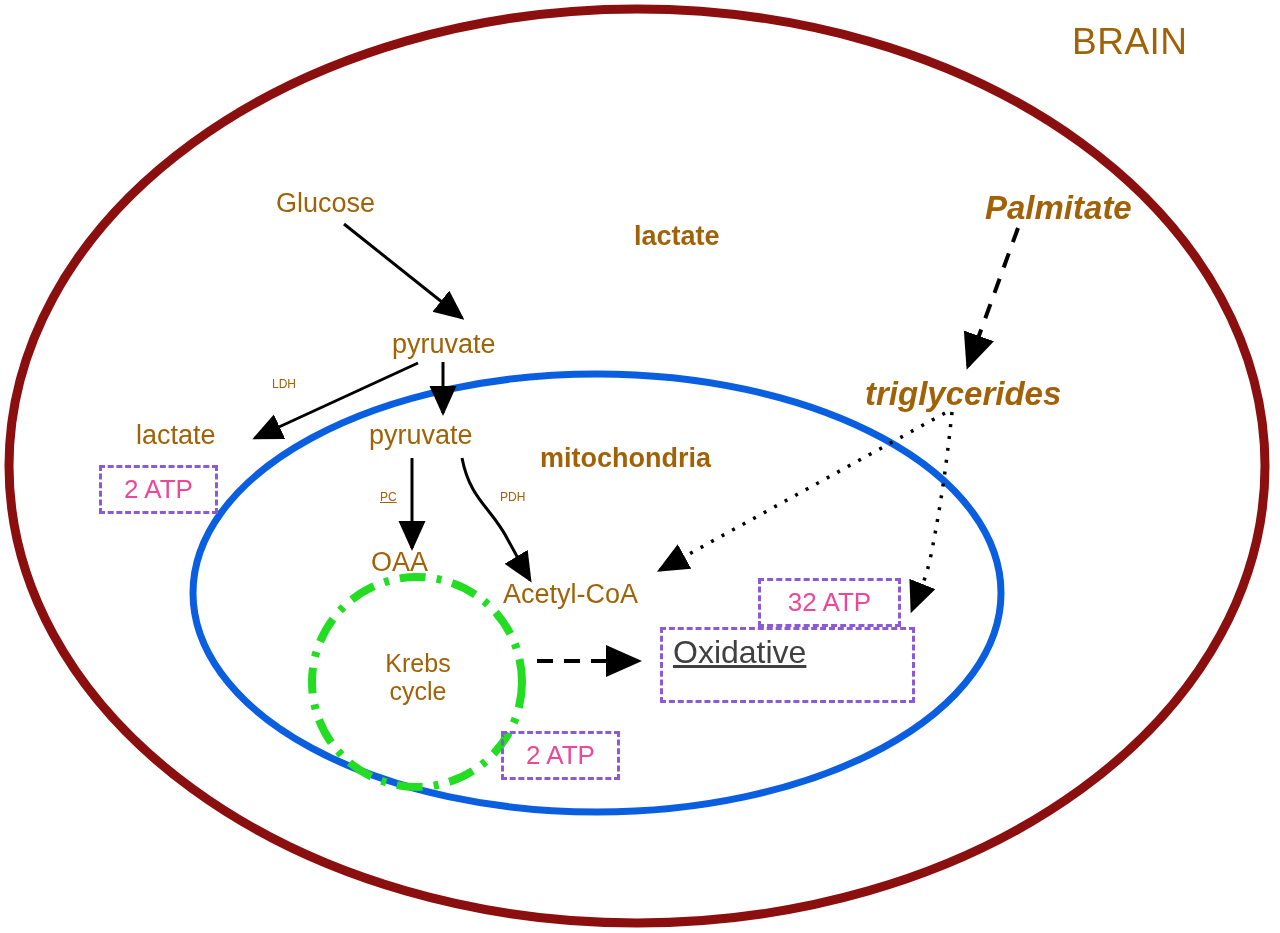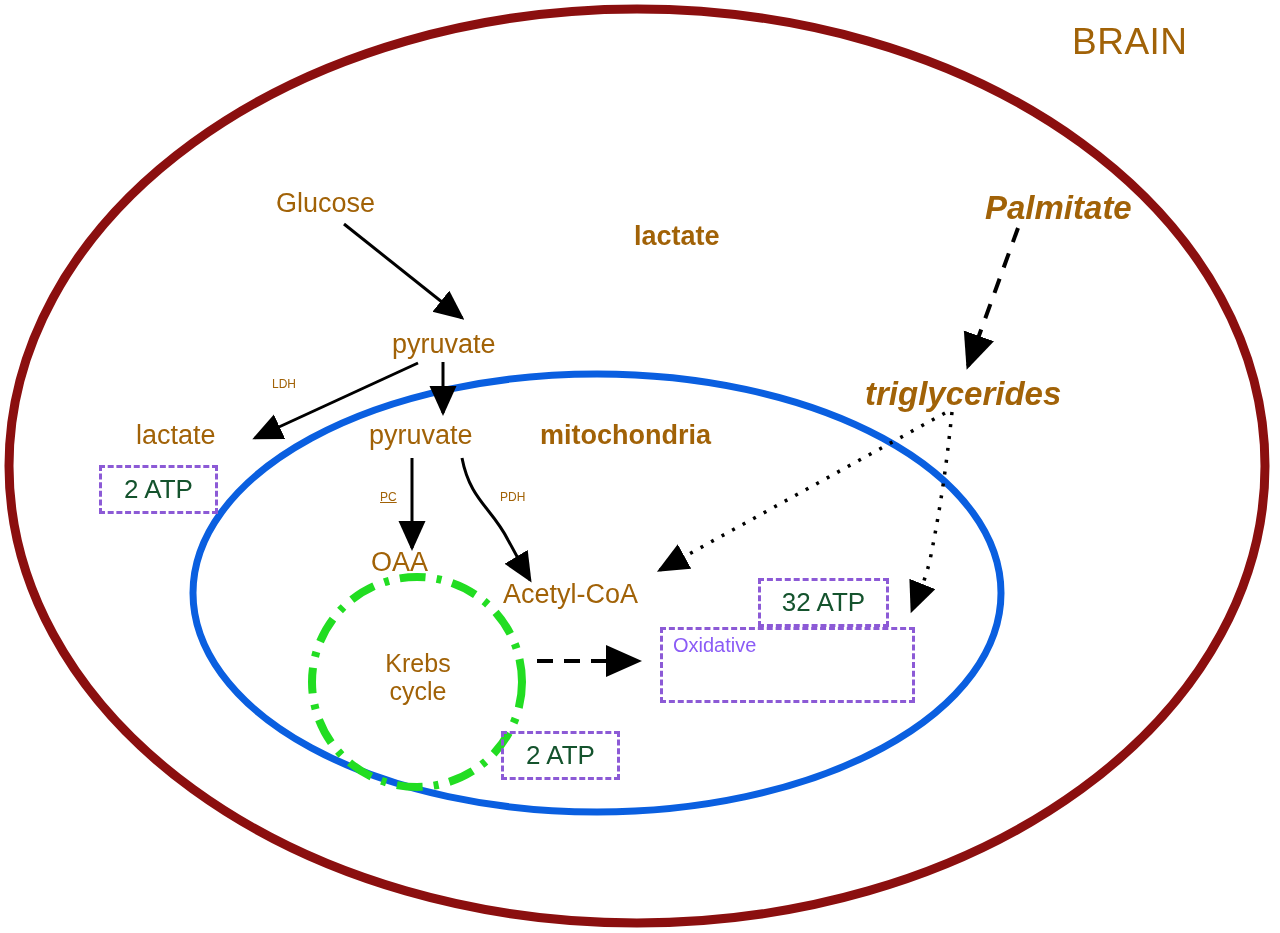--- a/index.html
+++ b/index.html
@@ -53,38 +53,39 @@
   }
   .krebs-lbl {
     font-size: 25px;
     text-align: center;
     line-height: 1.12;
     margin-top: 6px;
   }
   .atp-box {
     position: absolute;
     border: 3px dashed #8c5ad6;
-    color: #14532d;
+    color: #ec4899;
     font-size: 26px;
     display: flex;
     align-items: center;
     justify-content: center;
     box-sizing: border-box;
     background: transparent;
     text-align: right;
   }
   .oxphos-box {
     position: absolute;
     border: 3px dashed #8c5ad6;
-    color: #8b5cf6;
-    font-size: 20px;
+    color: #404040;
+    font-size: 32px;
     box-sizing: border-box;
     padding: 4px 10px 6px 10px;
     line-height: 1.15;
     background: transparent;
+    text-decoration: underline;
   }
 </style>
 </head>
 <body>
 
 <div id="canvas">
 
   <svg class="layer" viewBox="0 0 1280 933" xmlns="http://www.w3.org/2000/svg">
     <defs>
       <marker id="arrowSolid" markerWidth="12" markerHeight="12" refX="9" refY="4" orient="auto" markerUnits="strokeWidth">
@@ -120,21 +121,21 @@
 
     <line x1="945" y1="413" x2="660" y2="570" stroke="#000000" stroke-width="3.5" stroke-dasharray="3 9" marker-end="url(#arrowDash)"></line>
 
     <path d="M952,412 C946,470 940,510 930,560 C924,585 916,600 912,610" fill="none" stroke="#000000" stroke-width="3.5" stroke-dasharray="3 9" marker-end="url(#arrowDash)"></path>
   </svg>
 
   <div class="lbl brain-title" style="left:1072px; top:22px;">BRAIN</div>
 
   <div class="lbl compartment" style="left:634px; top:222px;">lactate</div>
 
-  <div class="lbl compartment" style="left:540px; top:421px;">mitochondria</div>
+  <div class="lbl compartment" style="left:540px; top:444px;">mitochondria</div>
 
   <div class="lbl metab" style="left:276px; top:189px;">Glucose</div>
 
   <div class="lbl metab" style="left:392px; top:330px;">pyruvate</div>
 
   <div class="lbl metab" style="left:136px; top:421px;">lactate</div>
 
   <div class="lbl metab" style="left:369px; top:421px;">pyruvate</div>
 
   <div class="lbl metab" style="left:371px; top:548px;">OAA</div>
@@ -157,21 +158,21 @@
   </div>
 
   <div class="atp-box" style="left:99px; top:465px; width:119px; height:49px;">
     <span>2 ATP</span>
   </div>
 
   <div class="atp-box" style="left:501px; top:731px; width:119px; height:49px;">
     <span>2 ATP</span>
   </div>
 
-  <div class="atp-box" style="left:758px; top:578px; width:131px; height:49px;">
+  <div class="atp-box" style="left:758px; top:578px; width:143px; height:49px;">
     <span>32 ATP</span>
   </div>
 
   <div class="oxphos-box" style="left:660px; top:627px; width:255px; height:76px;">
     <div>Oxidative</div>
   </div>
 
 </div>
 
 </body></html>

